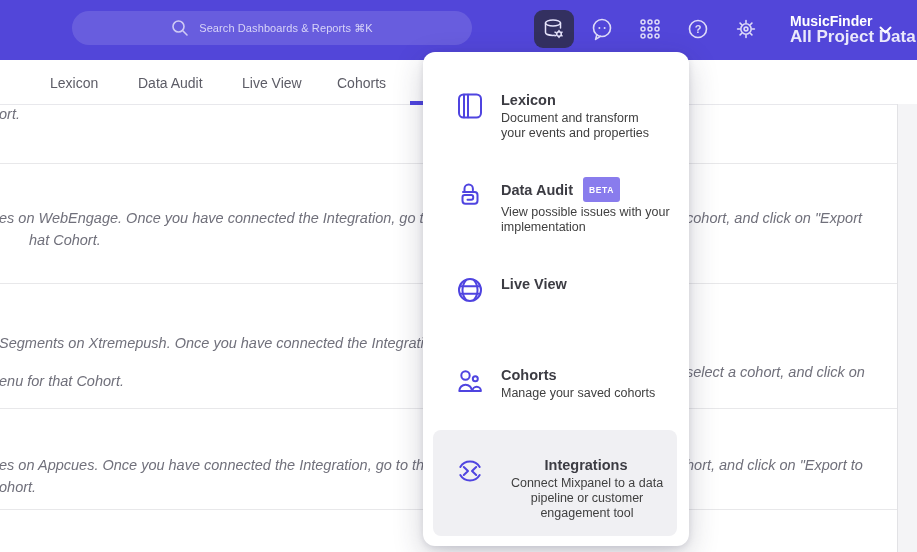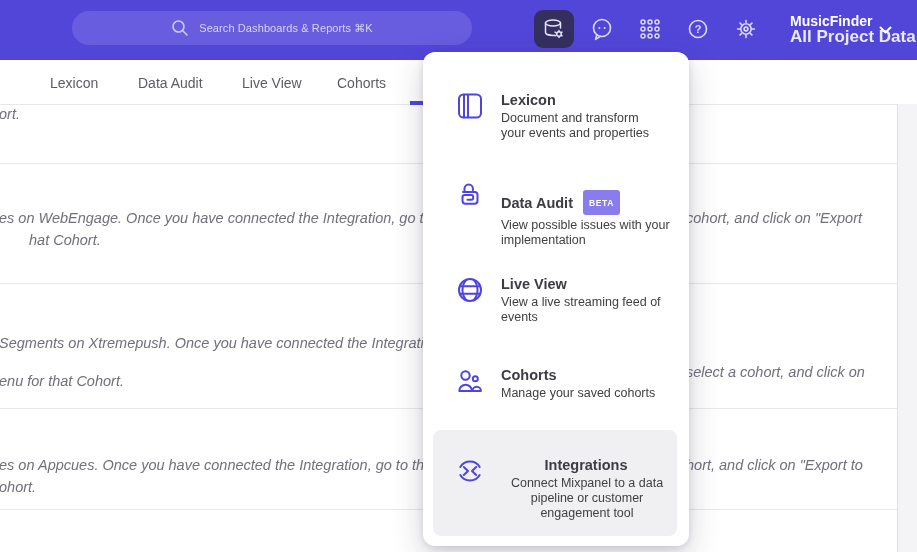--- a/index.html
+++ b/index.html
@@ -33,21 +33,21 @@
   .dropdown{position:absolute;left:423px;top:52px;width:266px;height:494px;background:#fff;border-radius:12px;
     box-shadow:0 10px 30px rgba(40,40,70,.22),0 2px 6px rgba(40,40,70,.12);z-index:50;}
   .mi-highlight{position:absolute;left:10px;top:378px;width:244px;height:106px;border-radius:8px;background:var(--highlight-bg,#f0f0f3);}
   .mi{position:absolute;left:32px;right:18px;display:flex;gap:16px;align-items:flex-start;cursor:pointer;}
   .mi .ic{width:30px;height:30px;flex:0 0 30px;margin-top:1px;}
   .mi .txt{flex:1;min-width:0;}
   .mi .title{font-size:14.5px;font-weight:600;color:#3c3c43;line-height:20px;}
   .mi .desc{font-size:12.5px;color:#404040;line-height:15px;margin-top:1px;white-space:pre-line;width:172px;}
   .mi .desc.gap{}
   .badge{display:inline-block;background:var(--badge-bg,#897ced);color:#fff;font-size:8.5px;font-weight:bold;
-    letter-spacing:.6px;padding:3px 6px 2px;border-radius:3px;margin-left:10px;position:relative;top:-2px;margin-top:13px;}
+    letter-spacing:.6px;padding:3px 6px 2px;border-radius:3px;margin-left:10px;position:relative;top:-2px;}
 </style>
 </head>
 <body>
 
 <div class="screen">
 
   <div>
     <span class="pagefrag" style="left:-1px;top:106px;">ort.</span>
 
     <div class="divider" style="top:163px;"></div>
@@ -178,22 +178,20 @@
     <div class="mi" style="top:222px;">
       <div class="ic">
         <svg width="30" height="30" viewBox="0 0 30 30" fill="none" stroke="#4f44e0" stroke-width="2" stroke-linecap="round" stroke-linejoin="round">
           <circle cx="15" cy="15" r="11"></circle>
           <path d="M5 11.2 h20 M5 18.8 h20"></path>
           <path d="M11.3 4.8 a15.5 15.5 0 0 0 0 20.4 M18.7 4.8 a15.5 15.5 0 0 1 0 20.4"></path>
         </svg>
       </div>
       <div class="txt">
         <div class="title">Live View</div>
-        <div class="desc">View a live streaming feed of
-events</div>
       </div>
     </div>
 
     <div class="mi" style="top:313px;">
       <div class="ic">
         <svg width="30" height="30" viewBox="0 0 30 30" fill="none" stroke="#4f44e0" stroke-width="2" stroke-linecap="round" stroke-linejoin="round">
           <circle cx="10.5" cy="9.5" r="4.2"></circle>
           <circle cx="20.3" cy="12.7" r="2.5"></circle>
           <path d="M4.3 25 a6.3 6.3 0 0 1 12.6 0 Z"></path>
           <path d="M17.5 25 a4.2 4.2 0 0 1 8.4 0 Z"></path>

